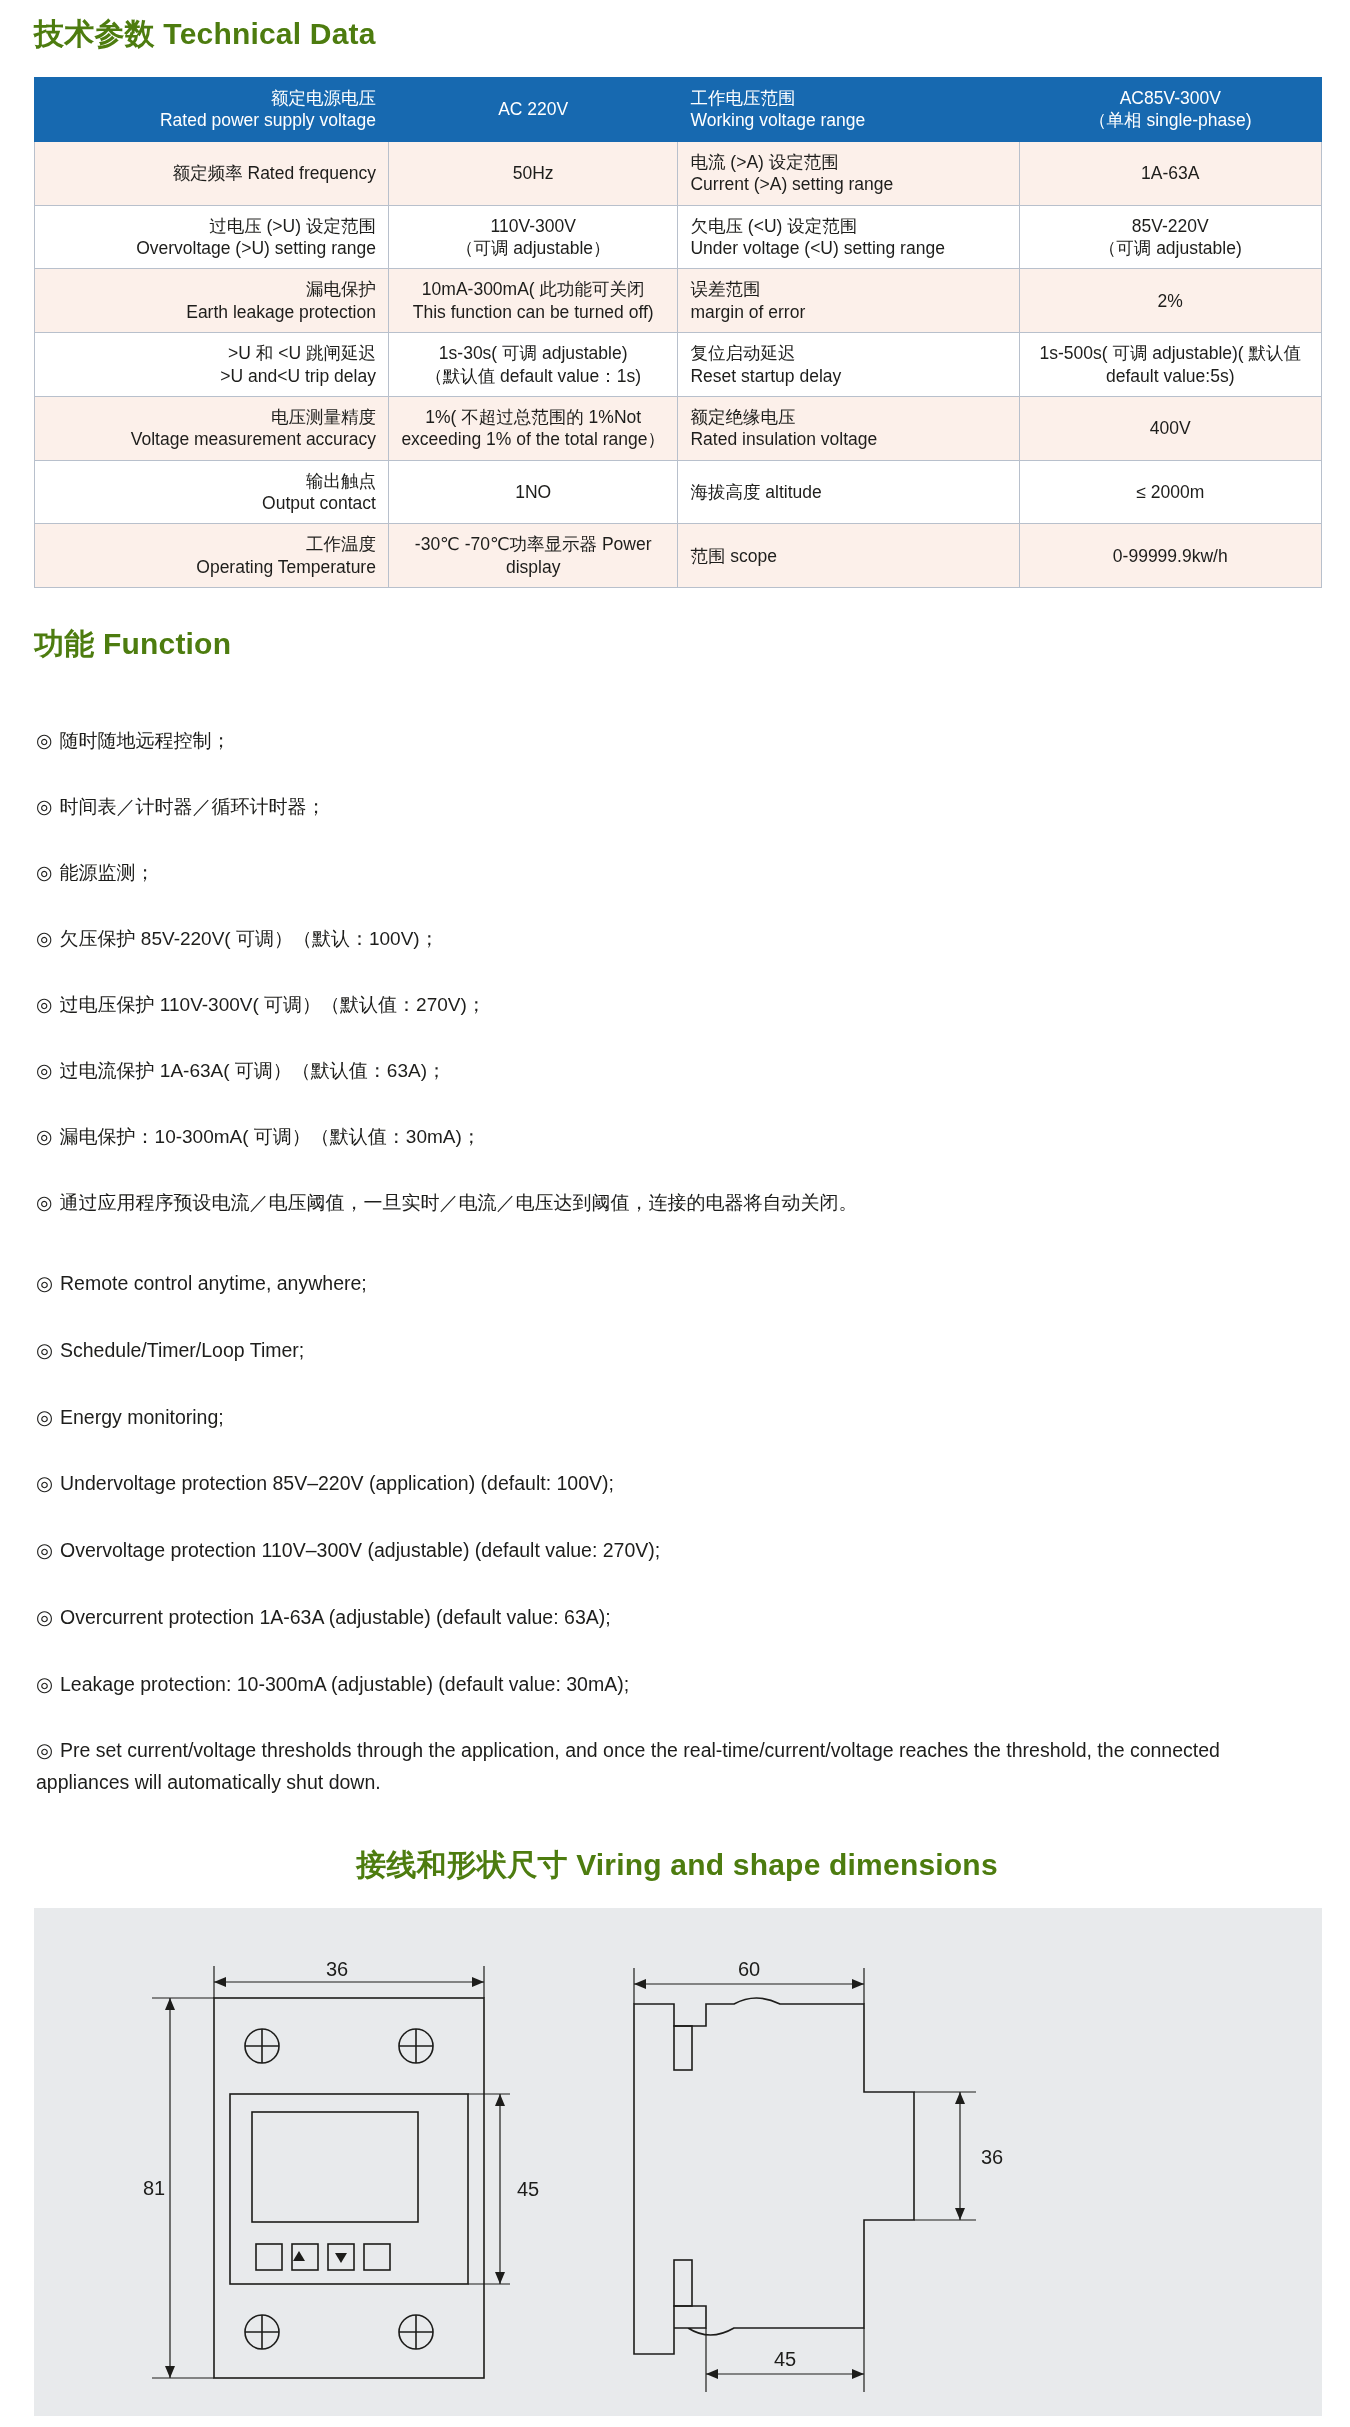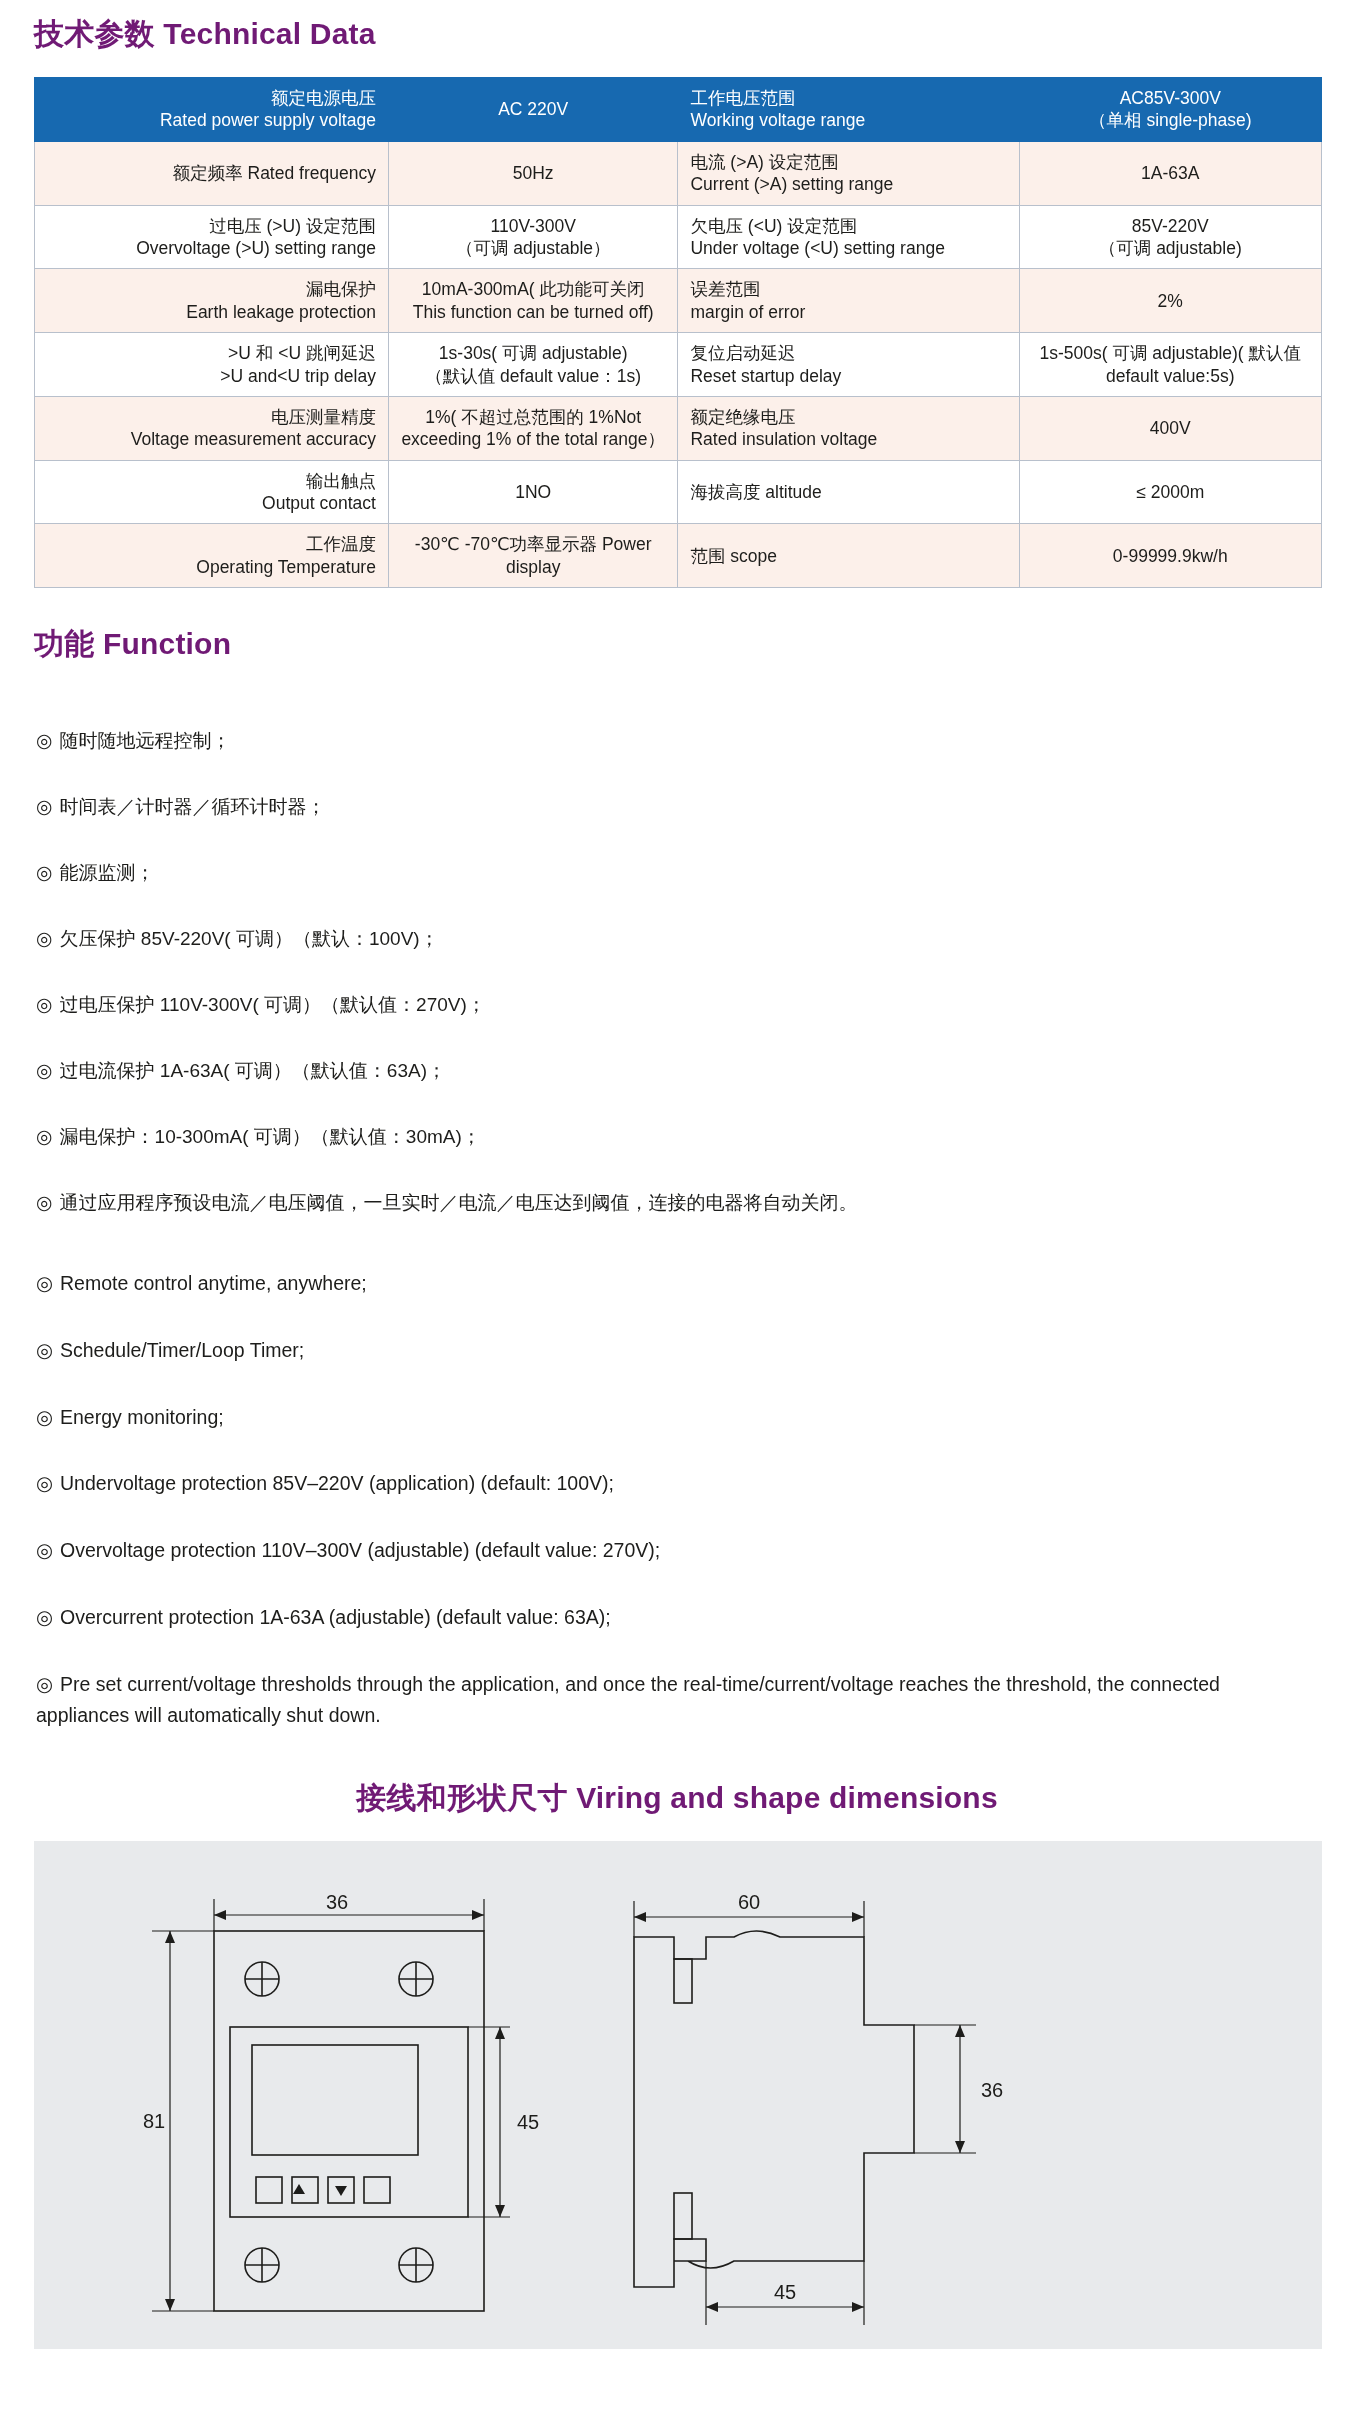--- a/index.html
+++ b/index.html
@@ -14,21 +14,21 @@
     position: relative;
   }
   .page {
     width: 1350px;
     padding: 0 30px;
     position: relative;
   }
 
   
   .section-heading {
-    color: #701a75;
+    color: #4d7c0f;
     font-size: 30px;
     font-weight: bold;
     letter-spacing: 0.2px;
     margin: 0;
     padding: 0;
     white-space: pre;
   }
   #tech-heading { padding-top: 14px; padding-left: 4px; }
   #func-heading { padding-top: 36px; padding-left: 4px; }
   #dim-heading  { padding-top: 46px; padding-left: 4px; text-align: center; }
@@ -164,20 +164,21 @@
     <div class="func-line"><span class="bullet">◎</span><span>通过应用程序预设电流／电压阈值，一旦实时／电流／电压达到阈值，连接的电器将自动关闭。</span></div>
 
     <div class="func-gap"></div>
 
     <div class="func-line func-en"><span class="bullet">◎</span><span>Remote control anytime, anywhere;</span></div>
     <div class="func-line func-en"><span class="bullet">◎</span><span>Schedule/Timer/Loop Timer;</span></div>
     <div class="func-line func-en"><span class="bullet">◎</span><span>Energy monitoring;</span></div>
     <div class="func-line func-en"><span class="bullet">◎</span><span>Undervoltage protection 85V–220V (application) (default: 100V);</span></div>
     <div class="func-line func-en"><span class="bullet">◎</span><span>Overvoltage protection 110V–300V (adjustable) (default value: 270V);</span></div>
     <div class="func-line func-en"><span class="bullet">◎</span><span>Overcurrent protection 1A-63A (adjustable) (default value: 63A);</span></div>
+    <div class="func-line func-en"><span class="bullet">◎</span><span>Leakage protection: 10-300mA (adjustable) (default value: 30mA);</span></div>
     <div class="func-line func-en"><span class="bullet">◎</span><span>Pre set current/voltage thresholds through the application, and once the real-time/current/voltage reaches the threshold, the connected appliances will automatically shut down.</span></div>
   </div>
 
   <div class="section-heading" id="dim-heading">接线和形状尺寸 Viring and shape dimensions</div>
 
   <div class="dim-wrap">
     <svg width="1288" height="508" viewBox="0 0 1288 508" xmlns="http://www.w3.org/2000/svg">
       <g fill="none" stroke="#1d1d1b" stroke-width="1.6">
 
         <rect x="180" y="90" width="270" height="380"></rect>

